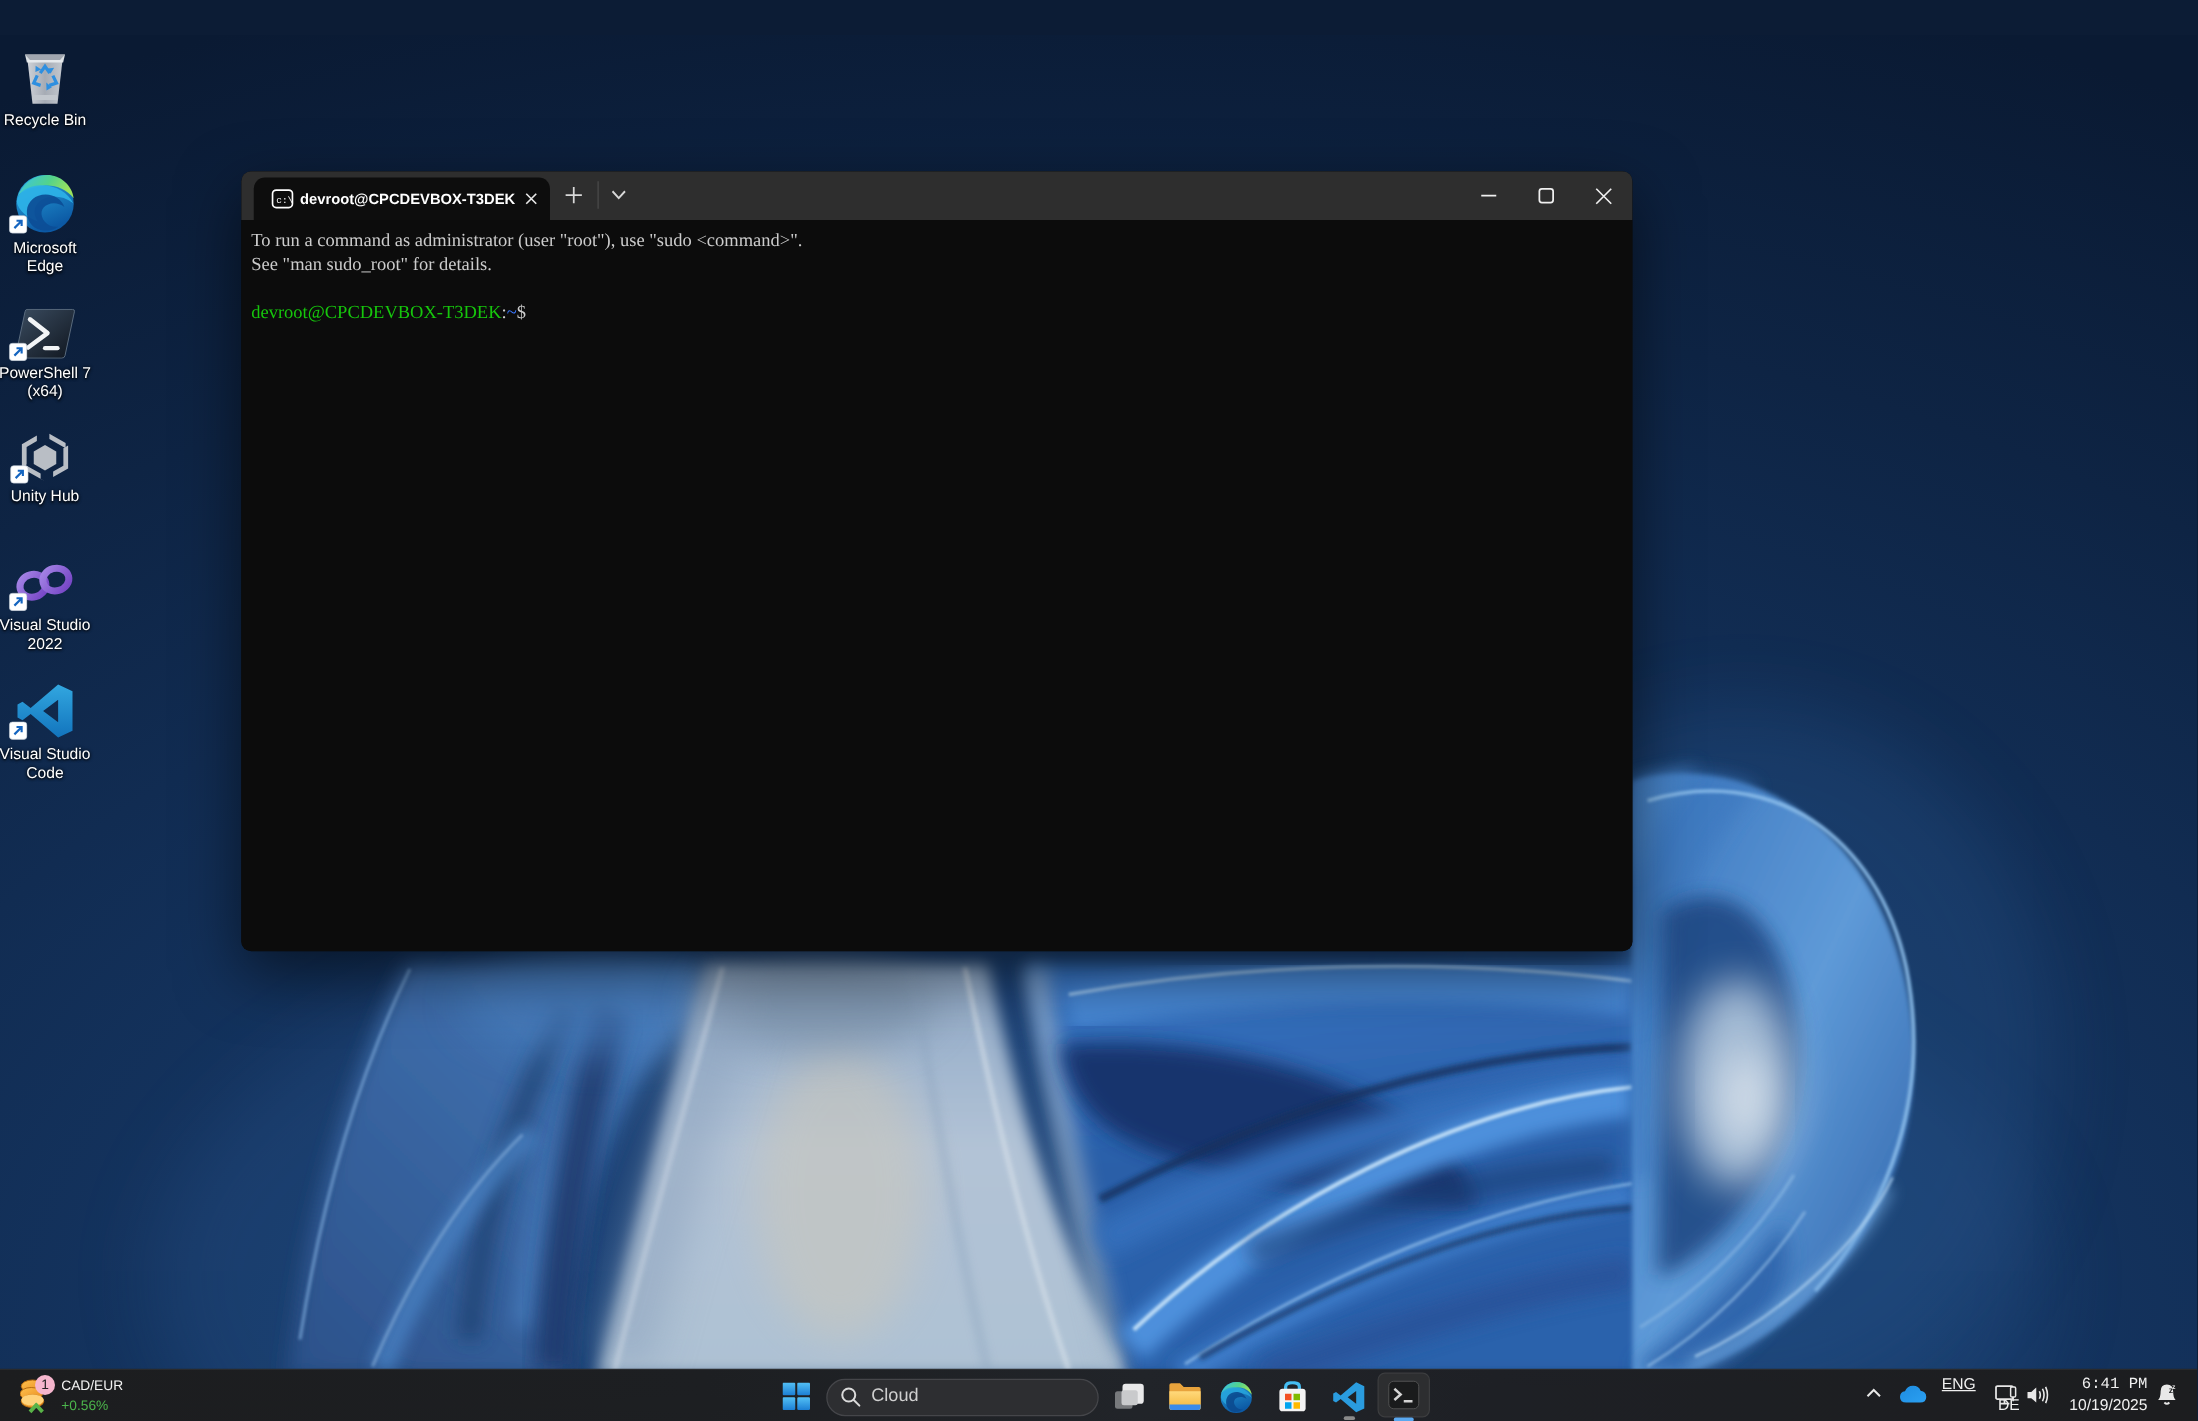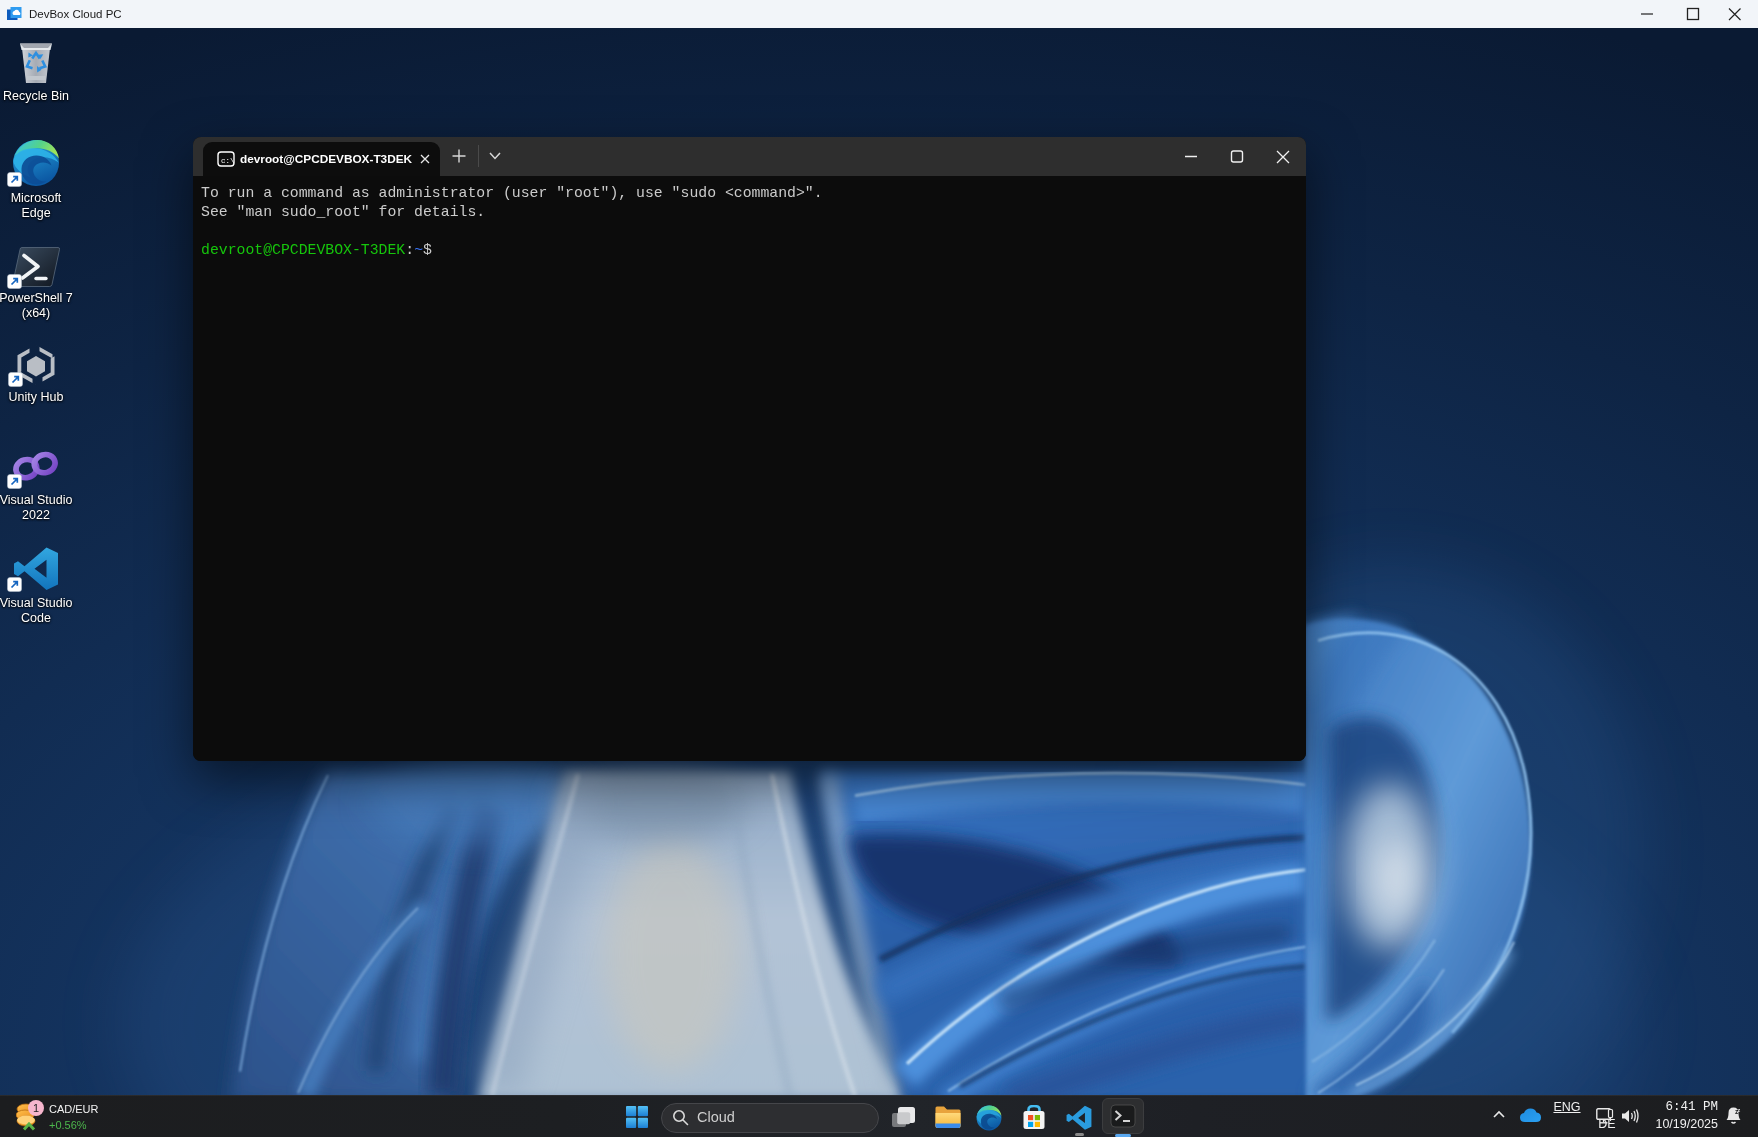--- a/index.html
+++ b/index.html
@@ -22,21 +22,21 @@
       text-shadow:0 1px 2px rgba(0,0,0,0.95), 0 0 3px rgba(0,0,0,0.8); }
 
   
   #term { position:absolute; left:193px; top:137px; width:1113px; height:624px; z-index:20;
       box-shadow:0 18px 50px rgba(0,0,0,0.55); background:#0c0c0c; border-radius:8px; overflow:hidden; }
   #tabbar { position:absolute; left:0; top:0; width:100%; height:39px; background:#2e2e2e; }
   #tab1 { position:absolute; left:10px; top:5px; width:237px; height:34px; background:#0d0d0d;
       border-radius:9px 9px 0 0; color:#fff; }
   #tab1 .tname { position:absolute; left:37px; top:10px; font-size:11.8px; font-weight:bold; color:#fff; }
   #tbody { position:absolute; left:0; top:39px; width:100%; height:585px; background:#0c0c0c;
-      font-family:Liberation Mono, monospace; font-size:14.8px; line-height:19px; color:#cccccc; padding:8px 0 0 8px; white-space:pre; }
+      font-family:Liberation Serif, serif; font-size:14.8px; line-height:19px; color:#cccccc; padding:8px 0 0 8px; white-space:pre; }
   .tgreen { color:#16c60c; } .tblue { color:#3b78ff; }
 
   
   #taskbar { position:absolute; left:0; top:1095px; width:1758px; height:42px; background:linear-gradient(90deg,#1c1d1f 0%,#1d1f22 32%,#212429 52%,#1e2025 68%,#1c1d1f 100%);
       border-top:1px solid rgba(255,255,255,0.06); z-index:40; }
 </style>
 </head>
 <body>
 <div id="stage">
 
@@ -132,37 +132,20 @@
     <path d="M1310 1090 C 1350 1060 1395 1020 1425 975 C 1440 1010 1420 1060 1380 1085 C 1355 1098 1325 1100 1310 1095 Z" fill="#2c61a8" filter="url(#b8)" opacity="0.85"></path>
     <path d="M1312 1060 C 1360 1030 1405 985 1435 935" stroke="#7fb0e0" stroke-width="2.5" fill="none" filter="url(#b1)" opacity="0.8"></path>
     <path d="M1318 1092 C 1366 1062 1412 1016 1444 965" stroke="#9cc4ea" stroke-width="2" fill="none" filter="url(#b1)" opacity="0.7"></path>
     <ellipse cx="1390" cy="860" rx="46" ry="86" fill="#c2d4e5" opacity="0.8" filter="url(#b16)"></ellipse>
     <ellipse cx="1396" cy="872" rx="20" ry="40" fill="#e6ecf2" opacity="0.7" filter="url(#b16)"></ellipse>
     <path d="M1318 628 C 1415 598 1502 655 1525 765 C 1545 868 1512 962 1452 1030" stroke="#8ec0ec" stroke-width="3" fill="none" filter="url(#b1)" opacity="0.9"></path>
     <path d="M1352 1092 C 1424 1058 1486 996 1510 945" stroke="#6fa6dc" stroke-width="10" fill="none" filter="url(#b6)" opacity="0.8"></path>
     <path d="M1356 1084 C 1428 1050 1490 988 1514 937" stroke="#b8d8f2" stroke-width="2" fill="none" filter="url(#b1)" opacity="0.75"></path>
   </svg>
 
-  <div id="titlebar">
-    <svg class="appicon" width="16" height="16" viewBox="0 0 16 16">
-      <rect x="1" y="3.5" width="10.5" height="10.5" fill="#0d5bbd"></rect>
-      <rect x="4.5" y="1" width="11" height="11" fill="#2e9bf0"></rect>
-      <path d="M7.5 9 a2.2 2.2 0 0 1 0.9-4 a2.6 2.6 0 0 1 4.8 0.9 a1.8 1.8 0 0 1 0.5 3.1 z" fill="#fff"></path>
-    </svg>
-    <div class="title">DevBox Cloud PC</div>
-    <svg class="wbtn" style="right:88px" viewBox="0 0 46 28">
-        <line x1="17" y1="14" x2="29" y2="14" stroke="#222" stroke-width="1.2"></line>
-      </svg>
-    <svg class="wbtn" style="right:42px" viewBox="0 0 46 28">
-        <rect x="17.5" y="8.5" width="11" height="11" fill="none" stroke="#222" stroke-width="1.3"></rect>
-      </svg>
-    <svg class="wbtn" style="right:0px" viewBox="0 0 46 28">
-        <path d="M17 8.5 L28.5 20 M28.5 8.5 L17 20" stroke="#222" stroke-width="1.2" fill="none"></path>
-      </svg>
-  </div>
 
   <div id="icons">
 
     <div class="dicon" style="left:-2px; top:39px;">
       <svg class="ic" width="36" height="46" viewBox="0 0 36 46">
         <defs>
           <linearGradient id="bin" x1="0" y1="0" x2="1" y2="0">
             <stop offset="0" stop-color="#d8dbe0"></stop>
               <stop offset="0.5" stop-color="#aeb3bb"></stop>
               <stop offset="1" stop-color="#cdd1d7"></stop>

